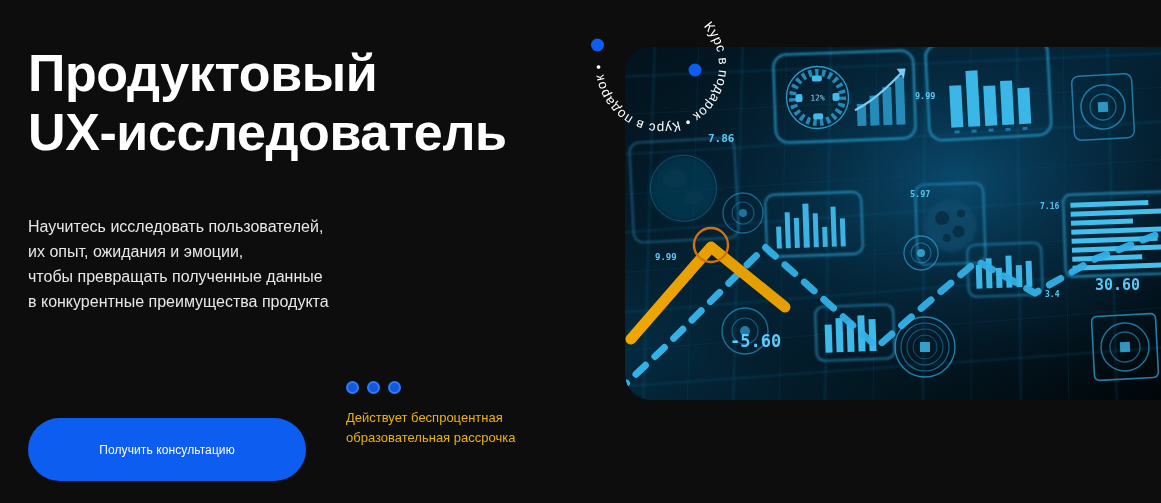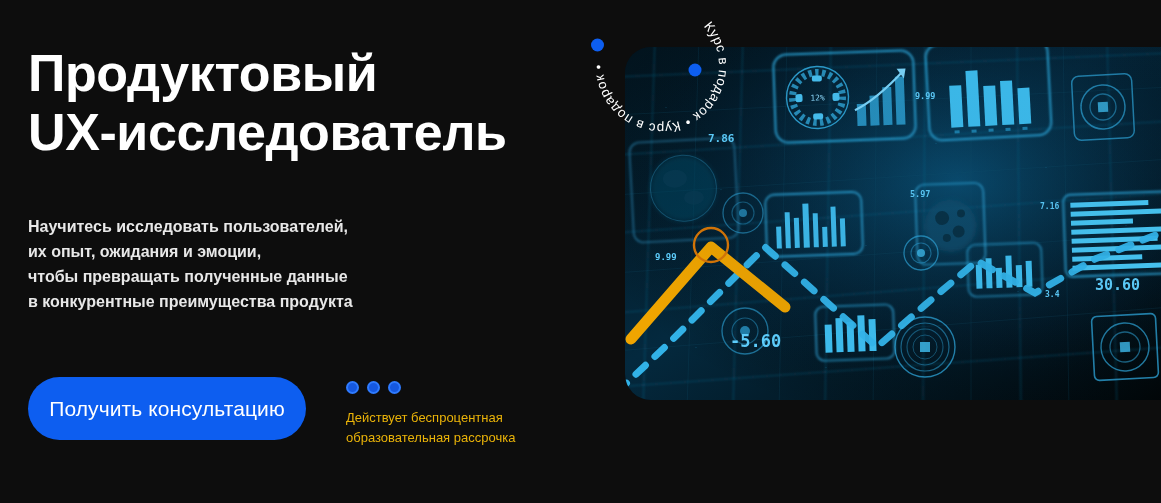--- a/index.html
+++ b/index.html
@@ -15,32 +15,32 @@
   
   .left{
     position:absolute; left:28px; top:44px; width:580px;
   }
   .hero-title{
     font-size:52px; line-height:1.13; font-weight:700;
     letter-spacing:-0.4px; color:#ffffff; white-space:pre-line;
   }
   .hero-sub{
     margin-top:52px;
-    font-size:16px; line-height:1.58; font-weight:700;
+    font-size:16px; line-height:1.58; font-weight:400;
     color:#e8e8e8; white-space:pre-line;
   }
   .cta-row{
     position:absolute; left:0px; top:333px;
     display:flex; align-items:flex-start;
   }
   .cta-btn{
     width:278px; height:63px; border:none; cursor:pointer;
     border-radius:40px; background:#0d5ef0; color:#fff;
-    font-family:inherit; font-size:21px; letter-spacing:.1px;
-    display:flex; align-items:center; justify-content:center;
+    font-family:inherit; font-size:12px; letter-spacing:.1px;
+    display:flex; align-items:center; justify-content:center;margin-top:41px;
   }
   .installment{
     margin-left:40px; padding-top:4px;
   }
   .dots{ display:flex; gap:8px; margin-bottom:14px; }
   .dot{
     width:13px; height:13px; border-radius:50%;
     background:#1558e0; border:2px solid #2f7bff;
   }
   .installment-text{

